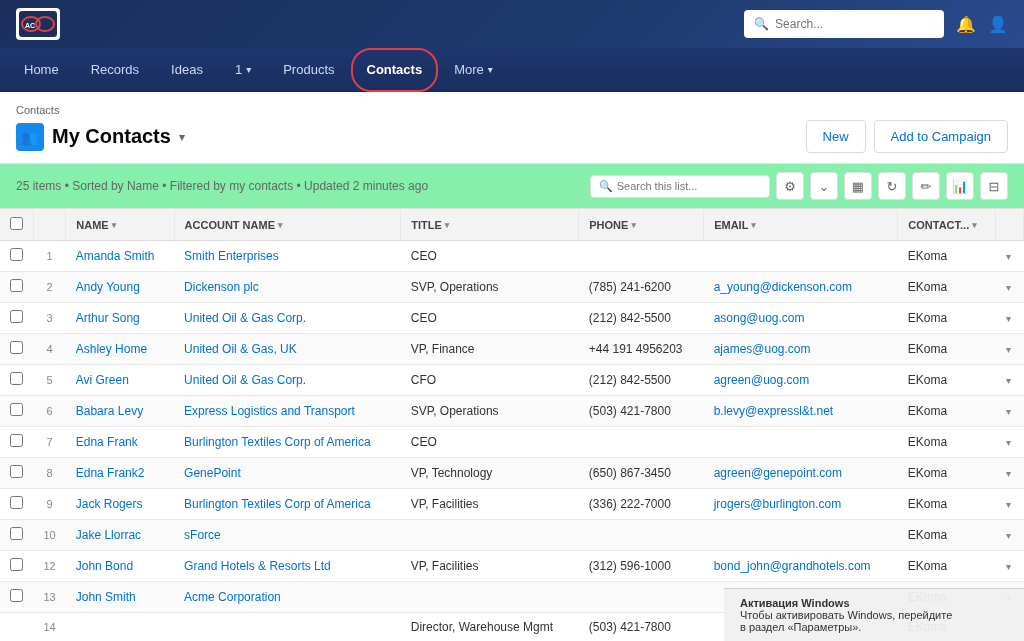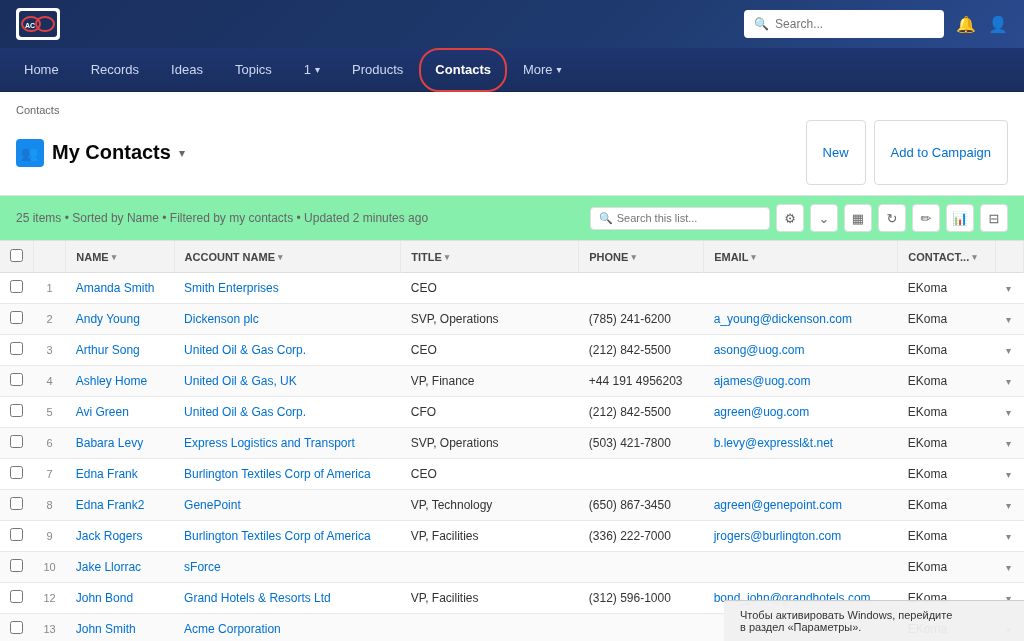--- a/index.html
+++ b/index.html
@@ -91,21 +91,21 @@
     }
     .dropdown-arrow { color: #666; font-size: 12px; cursor: pointer; }
     .page-actions { display: flex; gap: 8px; }
     .btn-new {
       background: white; border: 1px solid #dddbda;
       color: #0070d2; padding: 6px 16px; border-radius: 4px;
       font-size: 13px; cursor: pointer; font-weight: 500;
     }
     .btn-add-campaign {
       background: white; border: 1px solid #dddbda;
-      color: #0070d2; padding: 24px 16px; border-radius: 4px;
+      color: #0070d2; padding: 8px 16px; border-radius: 4px;
       font-size: 13px; cursor: pointer; font-weight: 500;
     }
 
     
     .list-toolbar {
       display: flex; align-items: center; justify-content: space-between;
       padding: 8px 16px;
       background: #86efac;
       border-bottom: 1px solid #e0e0e0;
     }
@@ -202,23 +202,20 @@
 
 <div class="nav-bar">
   <div class="nav-item">
     <span>Home</span>
   </div>
   <div class="nav-item">
     <span>Records</span>
   </div>
   <div class="nav-item">
     <span>Ideas</span>
-  </div>
-  <div class="nav-item">
-    <span>Topics</span>
   </div>
   <div class="nav-item">
     <span>1</span>
     <span class="nav-chevron">▾</span>
   </div>
   <div class="nav-item">
     <span>Products</span>
   </div>
   <div class="nav-item active-nav">
     <span style="font-weight:600;">Contacts</span>
@@ -582,15 +579,16 @@
       <td>
         
       </td>
     </tr>
       </tbody>
   </table>
 
 </div>
 
 <div class="windows-overlay">
+  <div style="font-weight:600;">Активация Windows</div>
   <div>Чтобы активировать Windows, перейдите</div>
   <div>в раздел «Параметры».</div>
 </div>
 
 </body></html>

